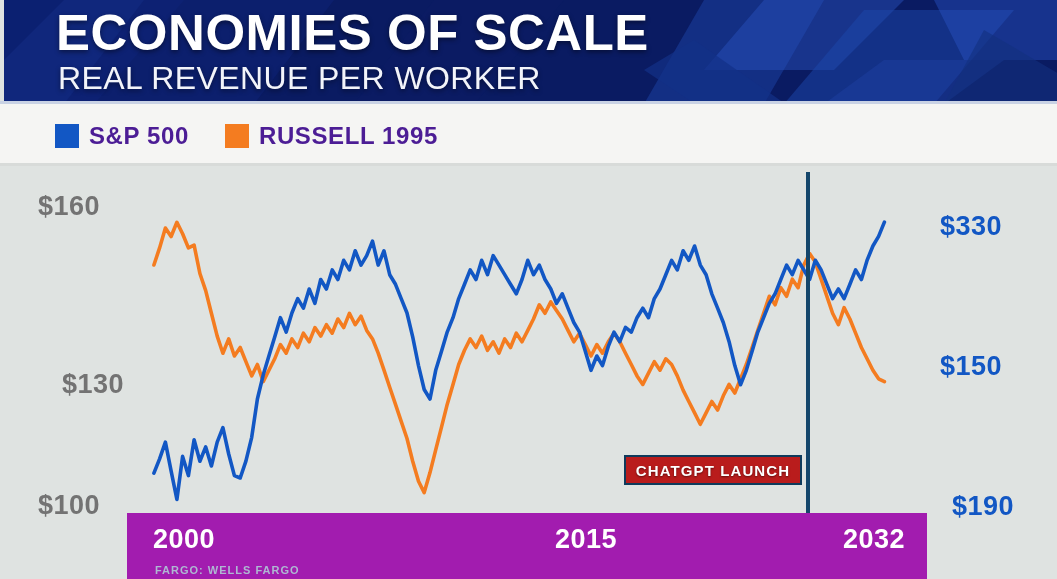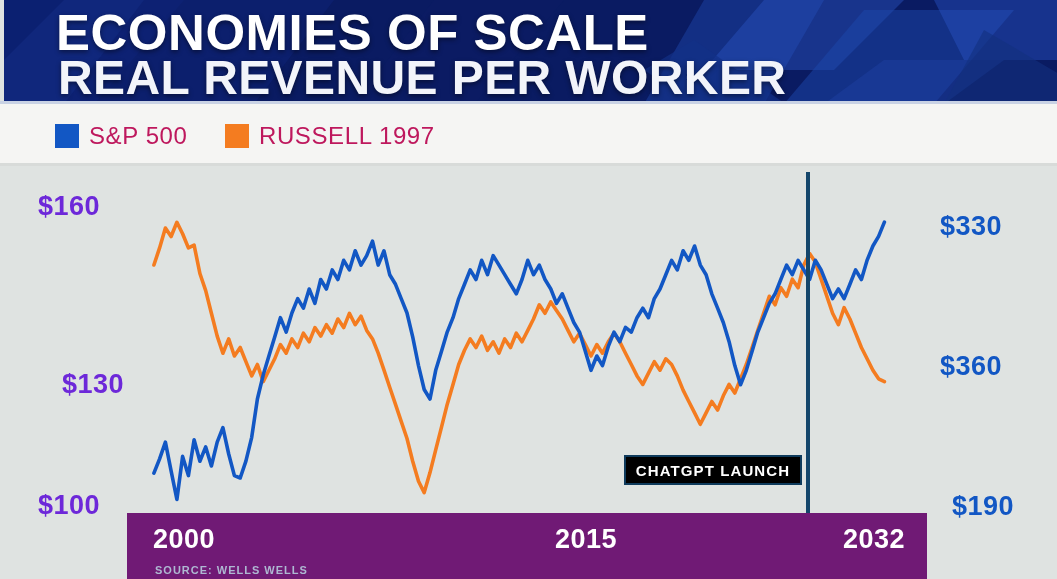--- a/index.html
+++ b/index.html
@@ -21,21 +21,21 @@
   .hdr-title{
     position:absolute;left:52px;top:6px;
     font-size:50px;line-height:54px;font-weight:bold;
     letter-spacing:0.5px;color:#FFFFFF;
     text-shadow:0 2px 5px rgba(0,0,0,.45);
     white-space:nowrap;
     transform:scaleX(1.02);transform-origin:left center;
   }
   .hdr-sub{
     position:absolute;left:54px;top:58px;
-    font-size:48px;line-height:40px;font-weight:bold;
+    font-size:32px;line-height:40px;font-weight:normal;
     letter-spacing:0.4px;color:#F2F4FA;
     text-shadow:0 2px 5px rgba(0,0,0,.45);
     white-space:nowrap;
   }
   .hdr-rule{
     position:absolute;left:0;top:101px;width:1057px;height:3px;
     background:#C9D2E4;
   }
 
   
@@ -43,62 +43,62 @@
     position:absolute;left:0;top:104px;width:1057px;height:62px;
     background:#F5F5F3;
   }
   .legend-item{
     position:absolute;top:18px;display:flex;align-items:center;gap:10px;
   }
   .legend-item.sp{left:55px;}
   .legend-item.rus{left:225px;}
   .swatch{width:24px;height:24px;display:block;}
   .legend-label{
-    font-size:24px;font-weight:normal;letter-spacing:.6px;
-    color:#be185d;white-space:nowrap;
+    font-size:24px;font-weight:bold;letter-spacing:.6px;
+    color:#4c1d95;white-space:nowrap;
   }
   .legend-rule{
     position:absolute;left:0;top:163px;width:1057px;height:3px;
     background:#D8DBD9;
   }
 
   
   .plot-wrap{
     position:absolute;left:0;top:166px;width:1057px;height:413px;
     background:#DFE3E1;
   }
   .axis-label{
     position:absolute;font-size:27px;font-weight:bold;letter-spacing:.5px;
     white-space:nowrap;
   }
-  .axis-left{color:#6d28d9;left:38px;}
+  .axis-left{color:#737373;left:38px;}
   .axis-right{color:#1257C4;left:940px;}
 
   svg.chart{position:absolute;left:0;top:0;width:1057px;height:413px;}
 
   
   .callout{
     position:absolute;left:624px;top:455px;width:178px;height:30px;
-    background:#000000;border:2px solid #0F3B5C;
+    background:#b91c1c;border:2px solid #0F3B5C;
     display:flex;align-items:center;justify-content:center;
     box-sizing:border-box;
   }
   .callout-text{
     font-size:15px;font-weight:bold;letter-spacing:1.1px;color:#FFFFFF;
     white-space:nowrap;text-shadow:0 1px 2px rgba(0,0,0,.5);
   }
   .vline{
     position:absolute;left:806px;top:172px;width:4px;height:341px;
     background:#14466B;
   }
 
   
   .xbar{
     position:absolute;left:127px;top:513px;width:800px;height:66px;
-    background:#701a75;
+    background:#a21caf;
   }
   .xtick{
     position:absolute;top:11px;font-size:27px;font-weight:bold;
     color:#FFFFFF;letter-spacing:.5px;white-space:nowrap;
   }
   .xt-2000{left:26px;}
   .xt-2015{left:428px;}
   .xt-2025{left:716px;}
   .source{
     position:absolute;left:28px;top:51px;
@@ -131,46 +131,46 @@
   </div>
   <div class="hdr-rule"></div>
 
   <div class="legend">
     <div class="legend-item sp">
       <span class="swatch" style="background:#1257C4"></span>
       <span class="legend-label">S&amp;P 500</span>
     </div>
     <div class="legend-item rus">
       <span class="swatch" style="background:#F47C20"></span>
-      <span class="legend-label">RUSSELL 1997</span>
+      <span class="legend-label">RUSSELL 1995</span>
     </div>
   </div>
   <div class="legend-rule"></div>
 
   <div class="plot-wrap">
 
     <div class="axis-label axis-left" style="top:25px;">$160</div>
     <div class="axis-label axis-left" style="top:203px;margin-left:24px;">$130</div>
     <div class="axis-label axis-left" style="top:324px;">$100</div>
 
     <div class="axis-label axis-right" style="top:45px;">$330</div>
-    <div class="axis-label axis-right" style="top:185px;">$360</div>
+    <div class="axis-label axis-right" style="top:185px;">$150</div>
     <div class="axis-label axis-right" style="top:325px;margin-left:12px;">$190</div>
 
     <svg class="chart" viewBox="0 0 1057 413" preserveAspectRatio="none">
       <polyline id="line-russell" fill="none" stroke="#F47C20" stroke-width="3.6" stroke-linejoin="round" stroke-linecap="round" points="153.9,99.0 159.6,81.9 165.4,62.0 171.1,70.5 176.9,56.3 182.6,67.7 188.4,81.9 194.1,79.1 199.9,107.5 205.7,124.6 211.4,147.3 217.2,170.1 222.9,187.2 228.7,172.9 234.4,190.0 240.2,181.5 245.9,195.7 251.7,209.9 257.4,198.5 263.2,215.6 268.9,204.2 274.7,192.8 280.4,178.6 286.2,187.2 291.9,172.9 297.7,181.5 303.4,167.2 309.2,175.8 314.9,161.6 320.7,170.1 326.4,158.7 332.2,167.2 337.9,153.0 343.7,161.6 349.4,147.3 355.2,158.7 361.0,150.2 366.7,164.4 372.5,172.9 378.2,187.2 384.0,204.2 389.7,221.3 395.5,238.4 401.2,255.4 407.0,272.5 412.7,295.3 418.5,315.2 424.2,326.6 430.0,306.6 435.7,283.9 441.5,261.1 447.2,238.4 453.0,218.4 458.7,198.5 464.5,184.3 470.2,172.9 476.0,181.5 481.7,170.1 487.5,184.3 493.2,175.8 499.0,187.2 504.7,172.9 510.5,181.5 516.3,167.2 522.0,175.8 527.8,164.4 533.5,153.0 539.3,138.8 545.0,147.3 550.8,135.9 556.5,144.5 562.3,153.0 568.0,164.4 573.8,175.8 579.5,167.2 585.3,178.6 591.0,190.0 596.8,178.6 602.5,187.2 608.3,175.8 614.0,167.2 619.8,175.8 625.5,187.2 631.3,198.5 637.0,209.9 642.8,218.4 648.5,207.1 654.3,195.7 660.0,204.2 665.8,192.8 671.6,198.5 677.3,209.9 683.1,224.1 688.8,235.5 694.6,246.9 700.3,258.3 706.1,246.9 711.8,235.5 717.6,244.1 723.3,229.8 729.1,218.4 734.8,227.0 740.6,212.8 746.3,198.5 752.1,181.5 757.8,164.4 763.6,147.3 769.3,130.3 775.1,138.8 780.8,121.7 786.6,130.3 792.3,113.2 798.1,121.7 803.8,99.0 809.6,87.6 815.3,96.1 821.1,113.2 826.9,130.3 832.6,147.3 838.4,158.7 844.1,141.6 849.9,153.0 855.6,167.2 861.4,181.5 867.1,192.8 872.9,204.2 878.6,212.8 884.4,215.6"></polyline>
       <polyline id="line-sp" fill="none" stroke="#1257C4" stroke-width="3.6" stroke-linejoin="round" stroke-linecap="round" points="153.9,307.2 159.6,292.8 165.4,276.1 171.1,304.8 176.9,333.5 182.6,290.4 188.4,309.6 194.1,273.7 199.9,295.2 205.7,280.9 211.4,300.0 217.2,276.1 222.9,261.7 228.7,288.0 234.4,309.6 240.2,312.0 245.9,295.2 251.7,271.3 257.4,233.0 263.2,209.1 268.9,190.0 274.7,170.9 280.4,151.7 286.2,166.1 291.9,147.0 297.7,132.6 303.4,142.2 309.2,123.0 314.9,137.4 320.7,113.5 326.4,123.0 332.2,103.9 337.9,113.5 343.7,94.3 349.4,103.9 355.2,84.8 361.0,99.1 366.7,89.6 372.5,75.2 378.2,99.1 384.0,84.8 389.7,108.7 395.5,118.3 401.2,132.6 407.0,147.0 412.7,170.9 418.5,199.6 424.2,223.5 430.0,233.0 435.7,204.3 441.5,185.2 447.2,166.1 453.0,151.7 458.7,132.6 464.5,118.3 470.2,103.9 476.0,113.5 481.7,94.3 487.5,108.7 493.2,89.6 499.0,99.1 504.7,108.7 510.5,118.3 516.3,127.8 522.0,113.5 527.8,94.3 533.5,108.7 539.3,99.1 545.0,113.5 550.8,123.0 556.5,137.4 562.3,127.8 568.0,142.2 573.8,156.5 579.5,166.1 585.3,185.2 591.0,204.3 596.8,190.0 602.5,199.6 608.3,180.4 614.0,166.1 619.8,175.7 625.5,161.3 631.3,166.1 637.0,151.7 642.8,142.2 648.5,151.7 654.3,132.6 660.0,123.0 665.8,108.7 671.6,94.3 677.3,103.9 683.1,84.8 688.8,94.3 694.6,80.0 700.3,99.1 706.1,108.7 711.8,127.8 717.6,142.2 723.3,156.5 729.1,175.7 734.8,199.6 740.6,218.7 746.3,204.3 752.1,185.2 757.8,166.1 763.6,151.7 769.3,137.4 775.1,127.8 780.8,113.5 786.6,99.1 792.3,108.7 798.1,94.3 803.8,103.9 809.6,113.5 815.3,94.3 821.1,103.9 826.9,118.3 832.6,132.6 838.4,123.0 844.1,132.6 849.9,118.3 855.6,103.9 861.4,113.5 867.1,94.3 872.9,80.0 878.6,70.4 884.4,56.1"></polyline>
     </svg>
   </div>
 
   <div class="vline"></div>
   <div class="callout">
     <span class="callout-text">CHATGPT LAUNCH</span>
   </div>
 
   <div class="xbar">
     <div class="xtick xt-2000">2000</div>
     <div class="xtick xt-2015">2015</div>
     <div class="xtick xt-2025">2032</div>
-    <div class="source">SOURCE: WELLS WELLS</div>
+    <div class="source">FARGO: WELLS FARGO</div>
   </div>
 
 </div>
 
 </body></html>

